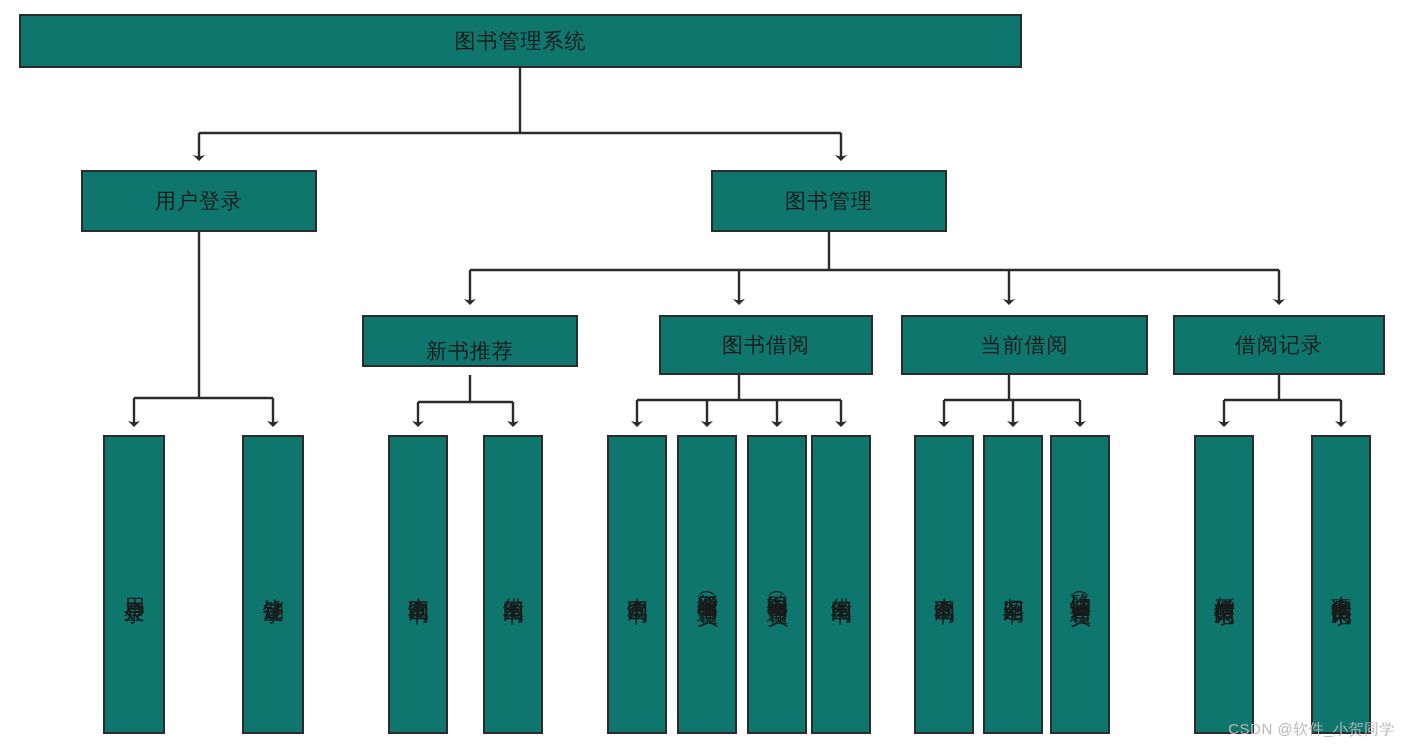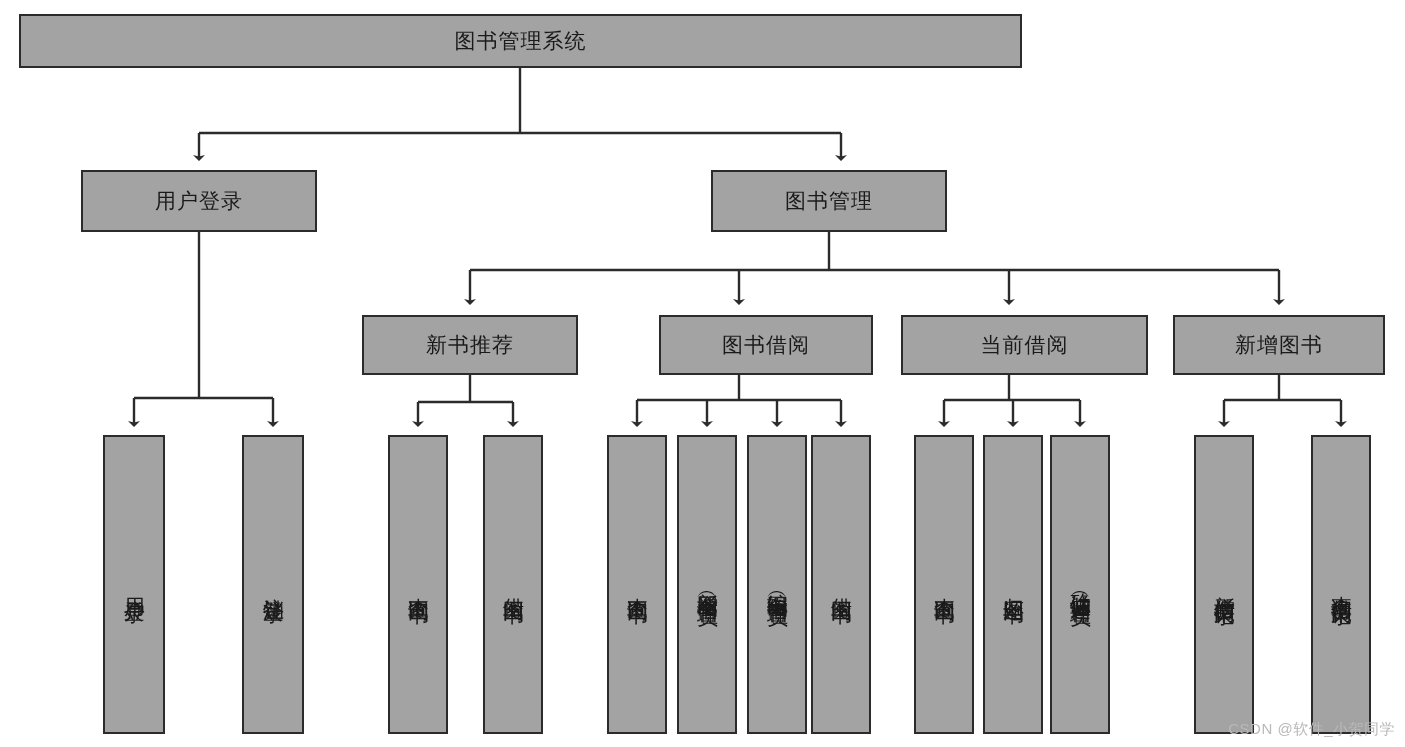--- a/index.html
+++ b/index.html
@@ -4,21 +4,21 @@
 <style>
   html,body{margin:0;padding:0;}
   body{
     width:1405px;height:747px;background:#ffffff;
     font-family:"Liberation Sans","DejaVu Sans",sans-serif;
     overflow:hidden;position:relative;
   }
   #diagram{position:absolute;left:0;top:0;width:1405px;height:747px;}
   .node{
     position:absolute;box-sizing:border-box;
-    background:#a3a3a3;border:2px solid #2b2b2b;
+    background:#0f766e;border:2px solid #2b2b2b;
     display:flex;align-items:center;justify-content:center;
     color:#1a1a1a;
   }
   .node.horiz{font-size:21px;letter-spacing:1px;}
   .node.vert{
     writing-mode:vertical-rl;text-orientation:upright;
     font-size:21px;line-height:1.18;letter-spacing:2px;
     padding:10px 0;
   }
   .node.vert .lbl{writing-mode:vertical-rl;text-orientation:upright;}
@@ -88,31 +88,31 @@
     <span class="lbl">图书管理系统</span>
   </div>
 
   <div class="node horiz" style="left:81px;top:170px;width:236px;height:62px;">
     <span class="lbl">用户登录</span>
   </div>
   <div class="node horiz" style="left:711px;top:170px;width:236px;height:62px;">
     <span class="lbl">图书管理</span>
   </div>
 
-  <div class="node horiz" style="left:362px;top:315px;width:216px;height:60px;">
+  <div class="node horiz" style="left:362px;top:315px;width:216px;height:52px;align-items:flex-end;">
     <span class="lbl">新书推荐</span>
   </div>
   <div class="node horiz" style="left:659px;top:315px;width:214px;height:60px;">
     <span class="lbl">图书借阅</span>
   </div>
   <div class="node horiz" style="left:901px;top:315px;width:247px;height:60px;">
     <span class="lbl">当前借阅</span>
   </div>
   <div class="node horiz" style="left:1173px;top:315px;width:212px;height:60px;">
-    <span class="lbl">新增图书</span>
+    <span class="lbl">借阅记录</span>
   </div>
 
   <div class="node vert" style="left:103px;top:435px;width:62px;height:299px;">
     <span class="lbl">用户登录</span>
   </div>
   <div class="node vert" style="left:242px;top:435px;width:62px;height:299px;">
     <span class="lbl">注销登录</span>
   </div>
 
   <div class="node vert" style="left:388px;top:435px;width:60px;height:299px;">

